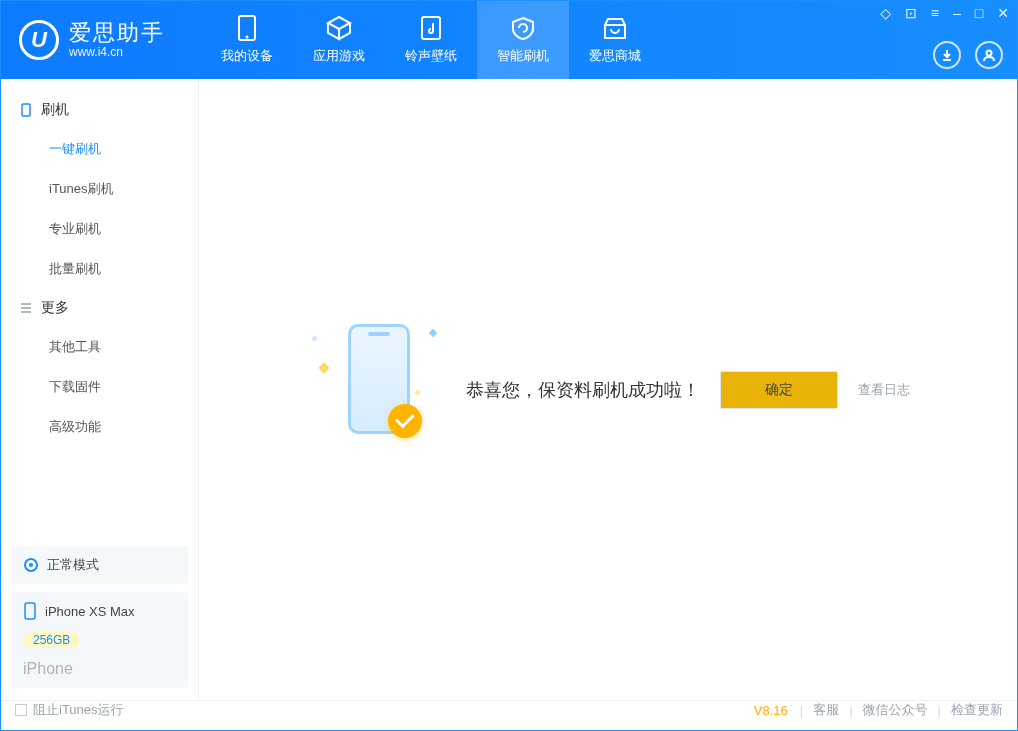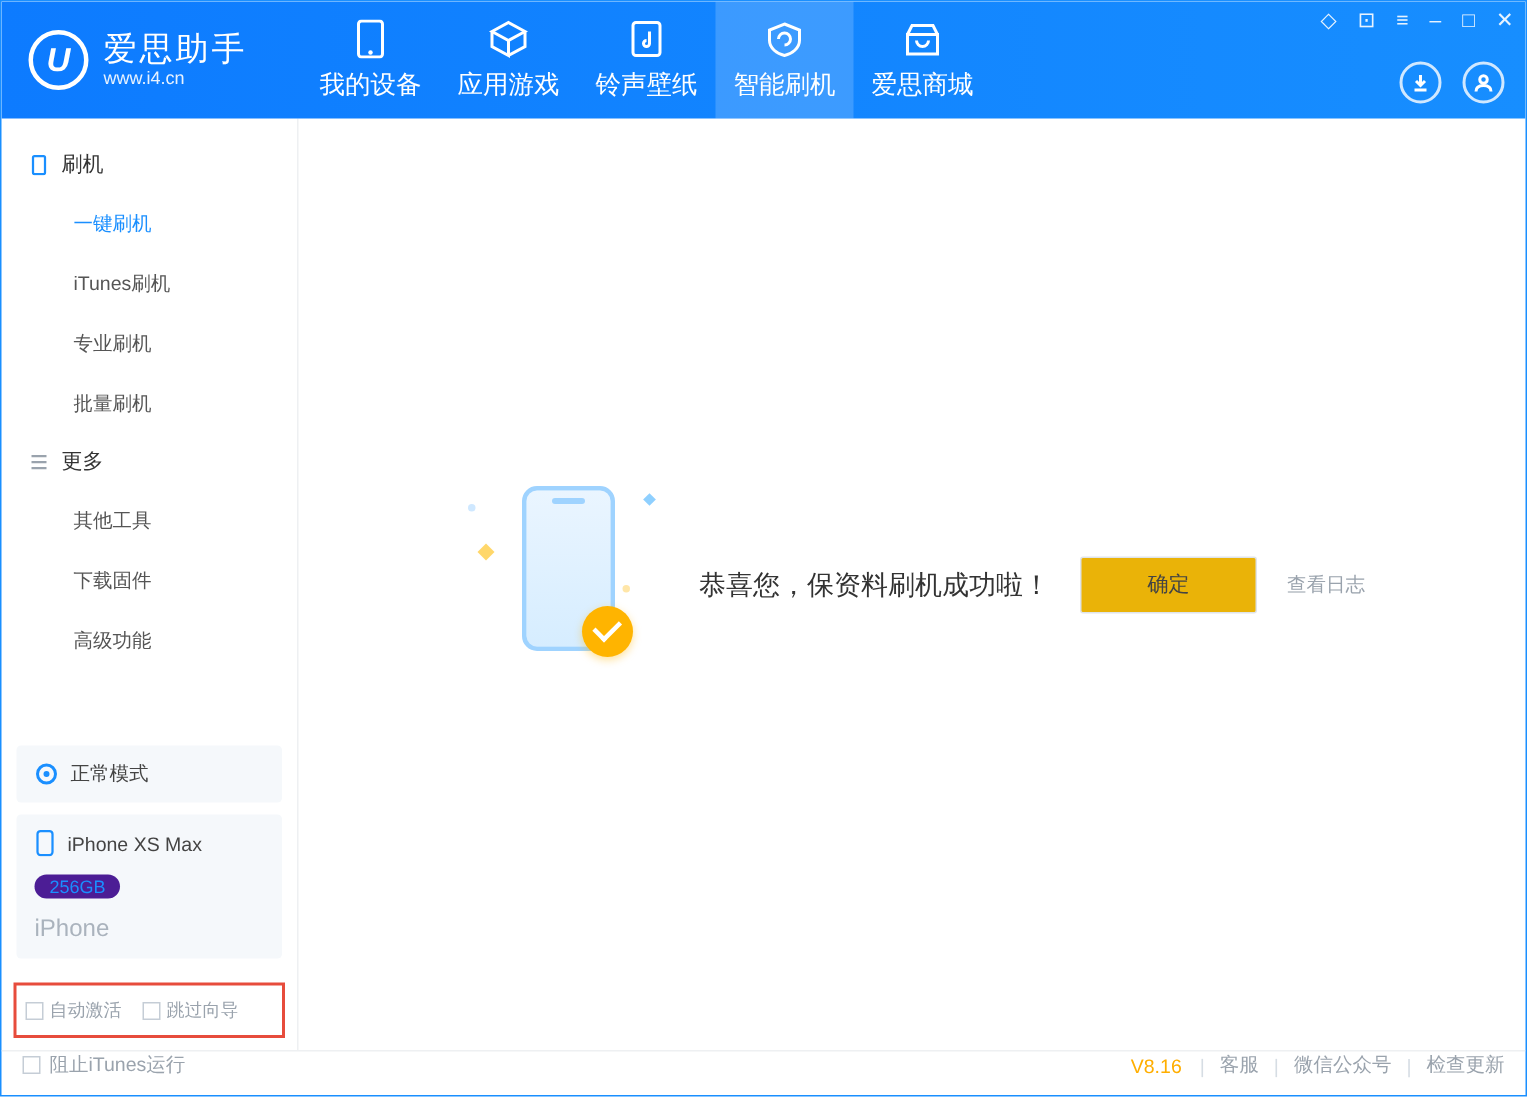--- a/index.html
+++ b/index.html
@@ -7,21 +7,21 @@
 
 
 .header { height: 78px; background: linear-gradient(to right, #0d7bff, #178eff); display: flex; align-items: center; color: #fff; position: relative; }
 .logo-block { display: flex; align-items: center; padding: 0 18px; width: 200px; }
 .logo-mark { width: 40px; height: 40px; border: 3px solid #fff; border-radius: 50%; display: flex; align-items: center; justify-content: center; font-weight: bold; font-size: 22px; font-style: italic; }
 .logo-text { margin-left: 10px; }
 .logo-text .cn { font-size: 22px; font-weight: 500; letter-spacing: 2px; line-height: 1.1; }
 .logo-text .en { font-size: 12px; opacity: .9; }
 
 .tabs { display: flex; height: 100%; }
-.tab { width: 92px; display: flex; flex-direction: column; align-items: center; justify-content: center; font-size: 17px; cursor: pointer; gap: 6px; position: relative; }
+.tab { width: 92px; display: flex; flex-direction: column; align-items: center; justify-content: center; font-size: 13px; cursor: pointer; gap: 6px; position: relative; }
 .tab.active { background: rgba(255,255,255,.18); }
 .tab .ico { width: 26px; height: 26px; display: flex; align-items: center; justify-content: center; }
 .tab svg { fill: #fff; }
 
 .win-controls { position: absolute; top: 4px; right: 8px; display: flex; gap: 14px; font-size: 14px; }
 .win-controls span { cursor: pointer; opacity: .9; }
 
 .header-actions { position: absolute; right: 14px; bottom: 10px; display: flex; gap: 14px; }
 .circle-btn { width: 28px; height: 28px; border: 2px solid rgba(255,255,255,.8); border-radius: 50%; display: flex; align-items: center; justify-content: center; cursor: pointer; }
 
@@ -29,21 +29,21 @@
 .body { display: flex; height: calc(100% - 78px - 30px); }
 .sidebar { width: 198px; border-right: 1px solid #eef0f2; display: flex; flex-direction: column; }
 .side-scroll { flex: 1; padding-top: 12px; }
 .group-head { display: flex; align-items: center; gap: 8px; padding: 10px 18px; font-size: 14px; color: #333; }
 .group-head svg { width: 14px; height: 14px; }
 .side-item { padding: 11px 18px 11px 48px; font-size: 13px; color: #555; cursor: pointer; }
 .side-item.selected { color: #1a8fff; }
 
 .side-cards { padding: 0 10px 4px; }
 .card { background: #f5f8fb; border-radius: 3px; padding: 10px 12px; margin-bottom: 8px; font-size: 13px; color: #444; display: flex; align-items: center; gap: 8px; }
-.card .badge { display: inline-block; background: #4c1d95; color: #1a8fff; border-radius: 10px; padding: 1px 10px; font-size: 12px; margin-top: 4px; }
+.card .badge { display: inline-block; background: #fef9c3; color: #1a8fff; border-radius: 10px; padding: 1px 10px; font-size: 12px; margin-top: 4px; }
 .card .sub { color: #aab3bd; font-size: 16px; margin-top: 4px; }
 .device-card { flex-direction: column; align-items: flex-start; }
 .device-card .row1 { display: flex; align-items: center; gap: 8px; font-weight: 500; }
 
 .checkbox-row { border: 2px solid #e74c3c; margin: 4px 8px 8px; padding: 8px 6px; display: flex; gap: 14px; font-size: 12px; color: #9aa3ad; }
 .chk { display: flex; align-items: center; gap: 4px; cursor: pointer; }
 .chk .box { width: 12px; height: 12px; border: 1px solid #c5cdd6; background: #fff; }
 
 
 .main { flex: 1; position: relative; display: flex; flex-direction: row; align-items: center; justify-content: center; gap: 20px; }
@@ -191,30 +191,20 @@
           <svg width="14" height="18">
               <rect x="2" y="1" width="10" height="16" rx="2" fill="none" stroke="#1a8fff" stroke-width="1.5"></rect>
             </svg>
           <span>iPhone XS Max</span>
         </div>
         <span class="badge">256GB</span>
         <span class="sub">iPhone</span>
       </div>
     </div>
 
-    <div class="checkbox-row">
-      <label class="chk">
-        <span class="box"></span>
-        <span>自动激活</span>
-      </label>
-      <label class="chk">
-        <span class="box"></span>
-        <span>跳过向导</span>
-      </label>
-    </div>
   </div>
 
   <div class="main">
     <div class="phone-illus">
       <div class="dot d1"></div>
       <div class="spark s2"></div>
       <div class="phone"></div>
       <div class="spark s1"></div>
       <div class="dot d2"></div>
       <div class="check-badge"></div>

